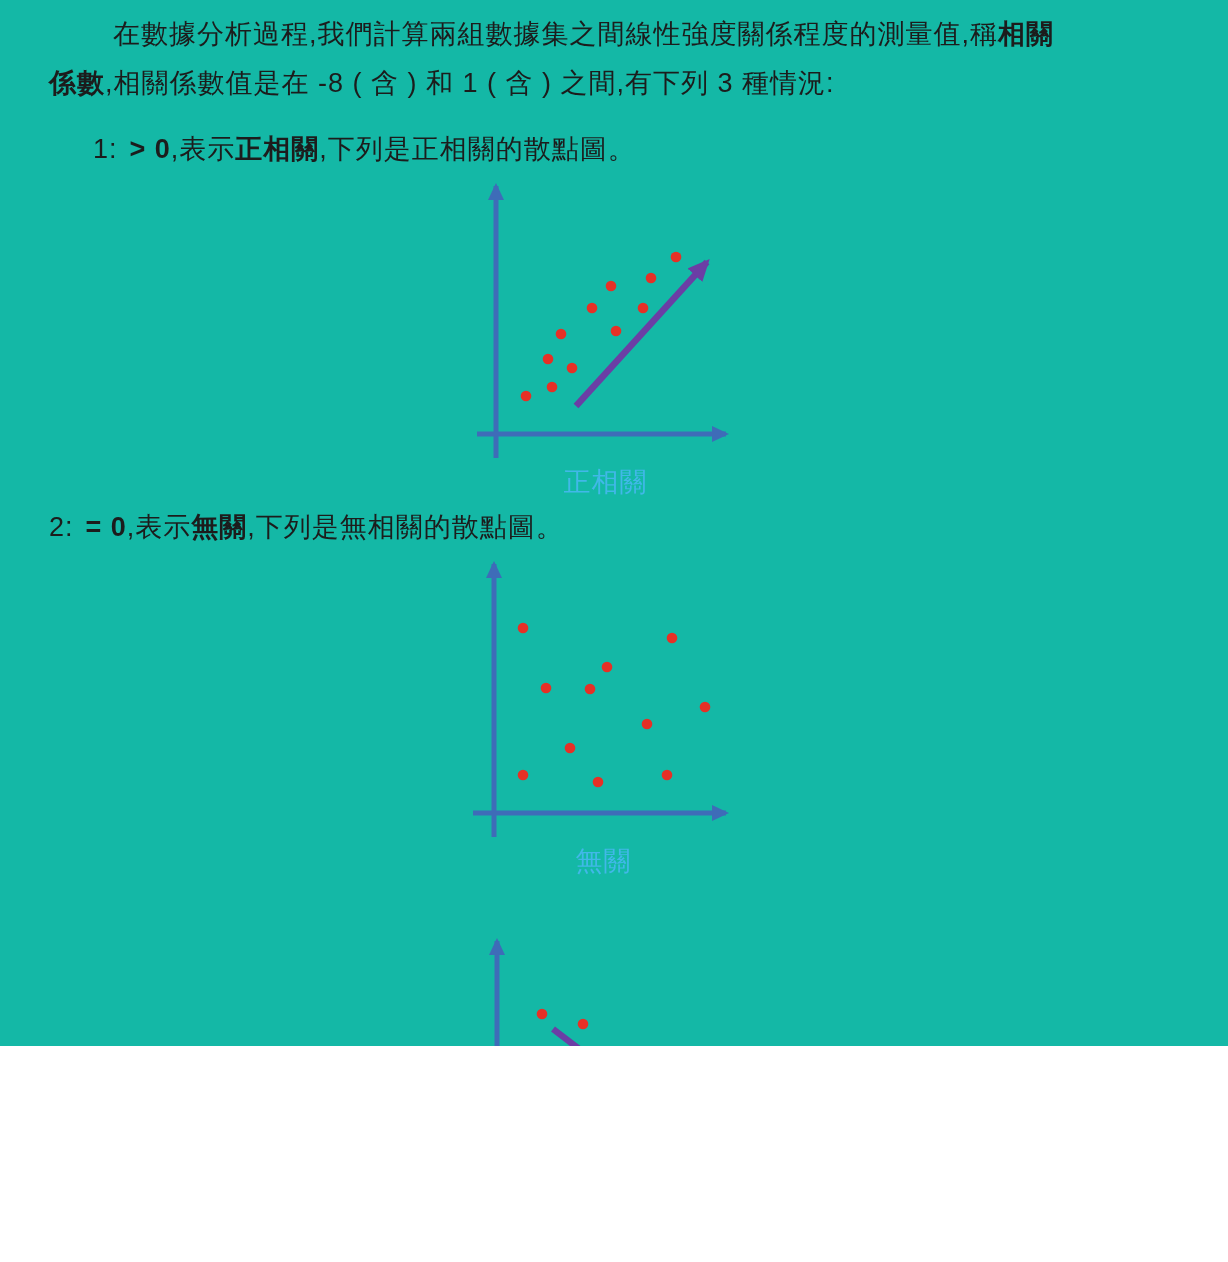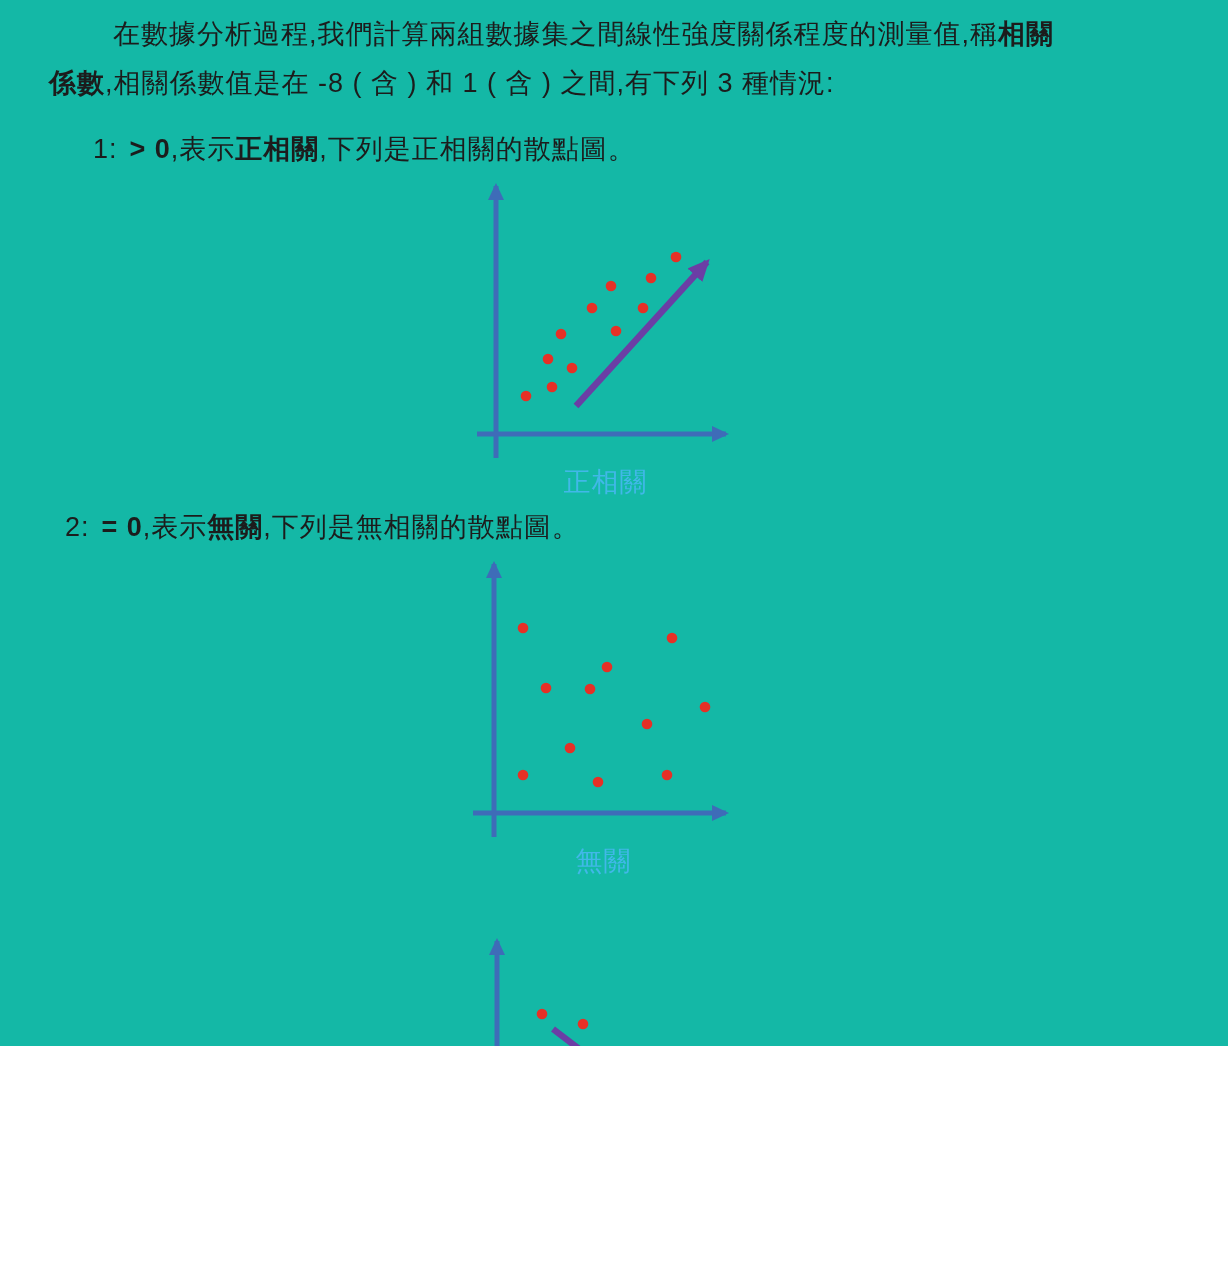--- a/index.html
+++ b/index.html
@@ -16,21 +16,21 @@
     font-size:27px;
     line-height:34px;
     letter-spacing:1px;
     white-space:nowrap;
   }
   .tline b { font-weight:700; }
   .indent1 { padding-left:64px; }
   .line1 { left:49px; top:17px; }
   .line2 { left:49px; top:66px; }
   .item1 { left:49px; top:132px;margin-left:44px; }
-  .item2 { left:49px; top:510px;margin-left:16px; }
+  .item2 { left:49px; top:510px; }
   .item3 { left:49px; top:887px; }
   .op { font-weight:700; margin-left:12px; }
   .plot { position:absolute; overflow:visible; }
   .plot1 { left:460px; top:178px; }
   .plot2 { left:460px; top:555px; }
   .plot3 { left:460px; top:930px; }
   svg text {
     font-family:"Liberation Sans","DejaVu Sans",sans-serif;
     font-weight:400;
     letter-spacing:1px;

